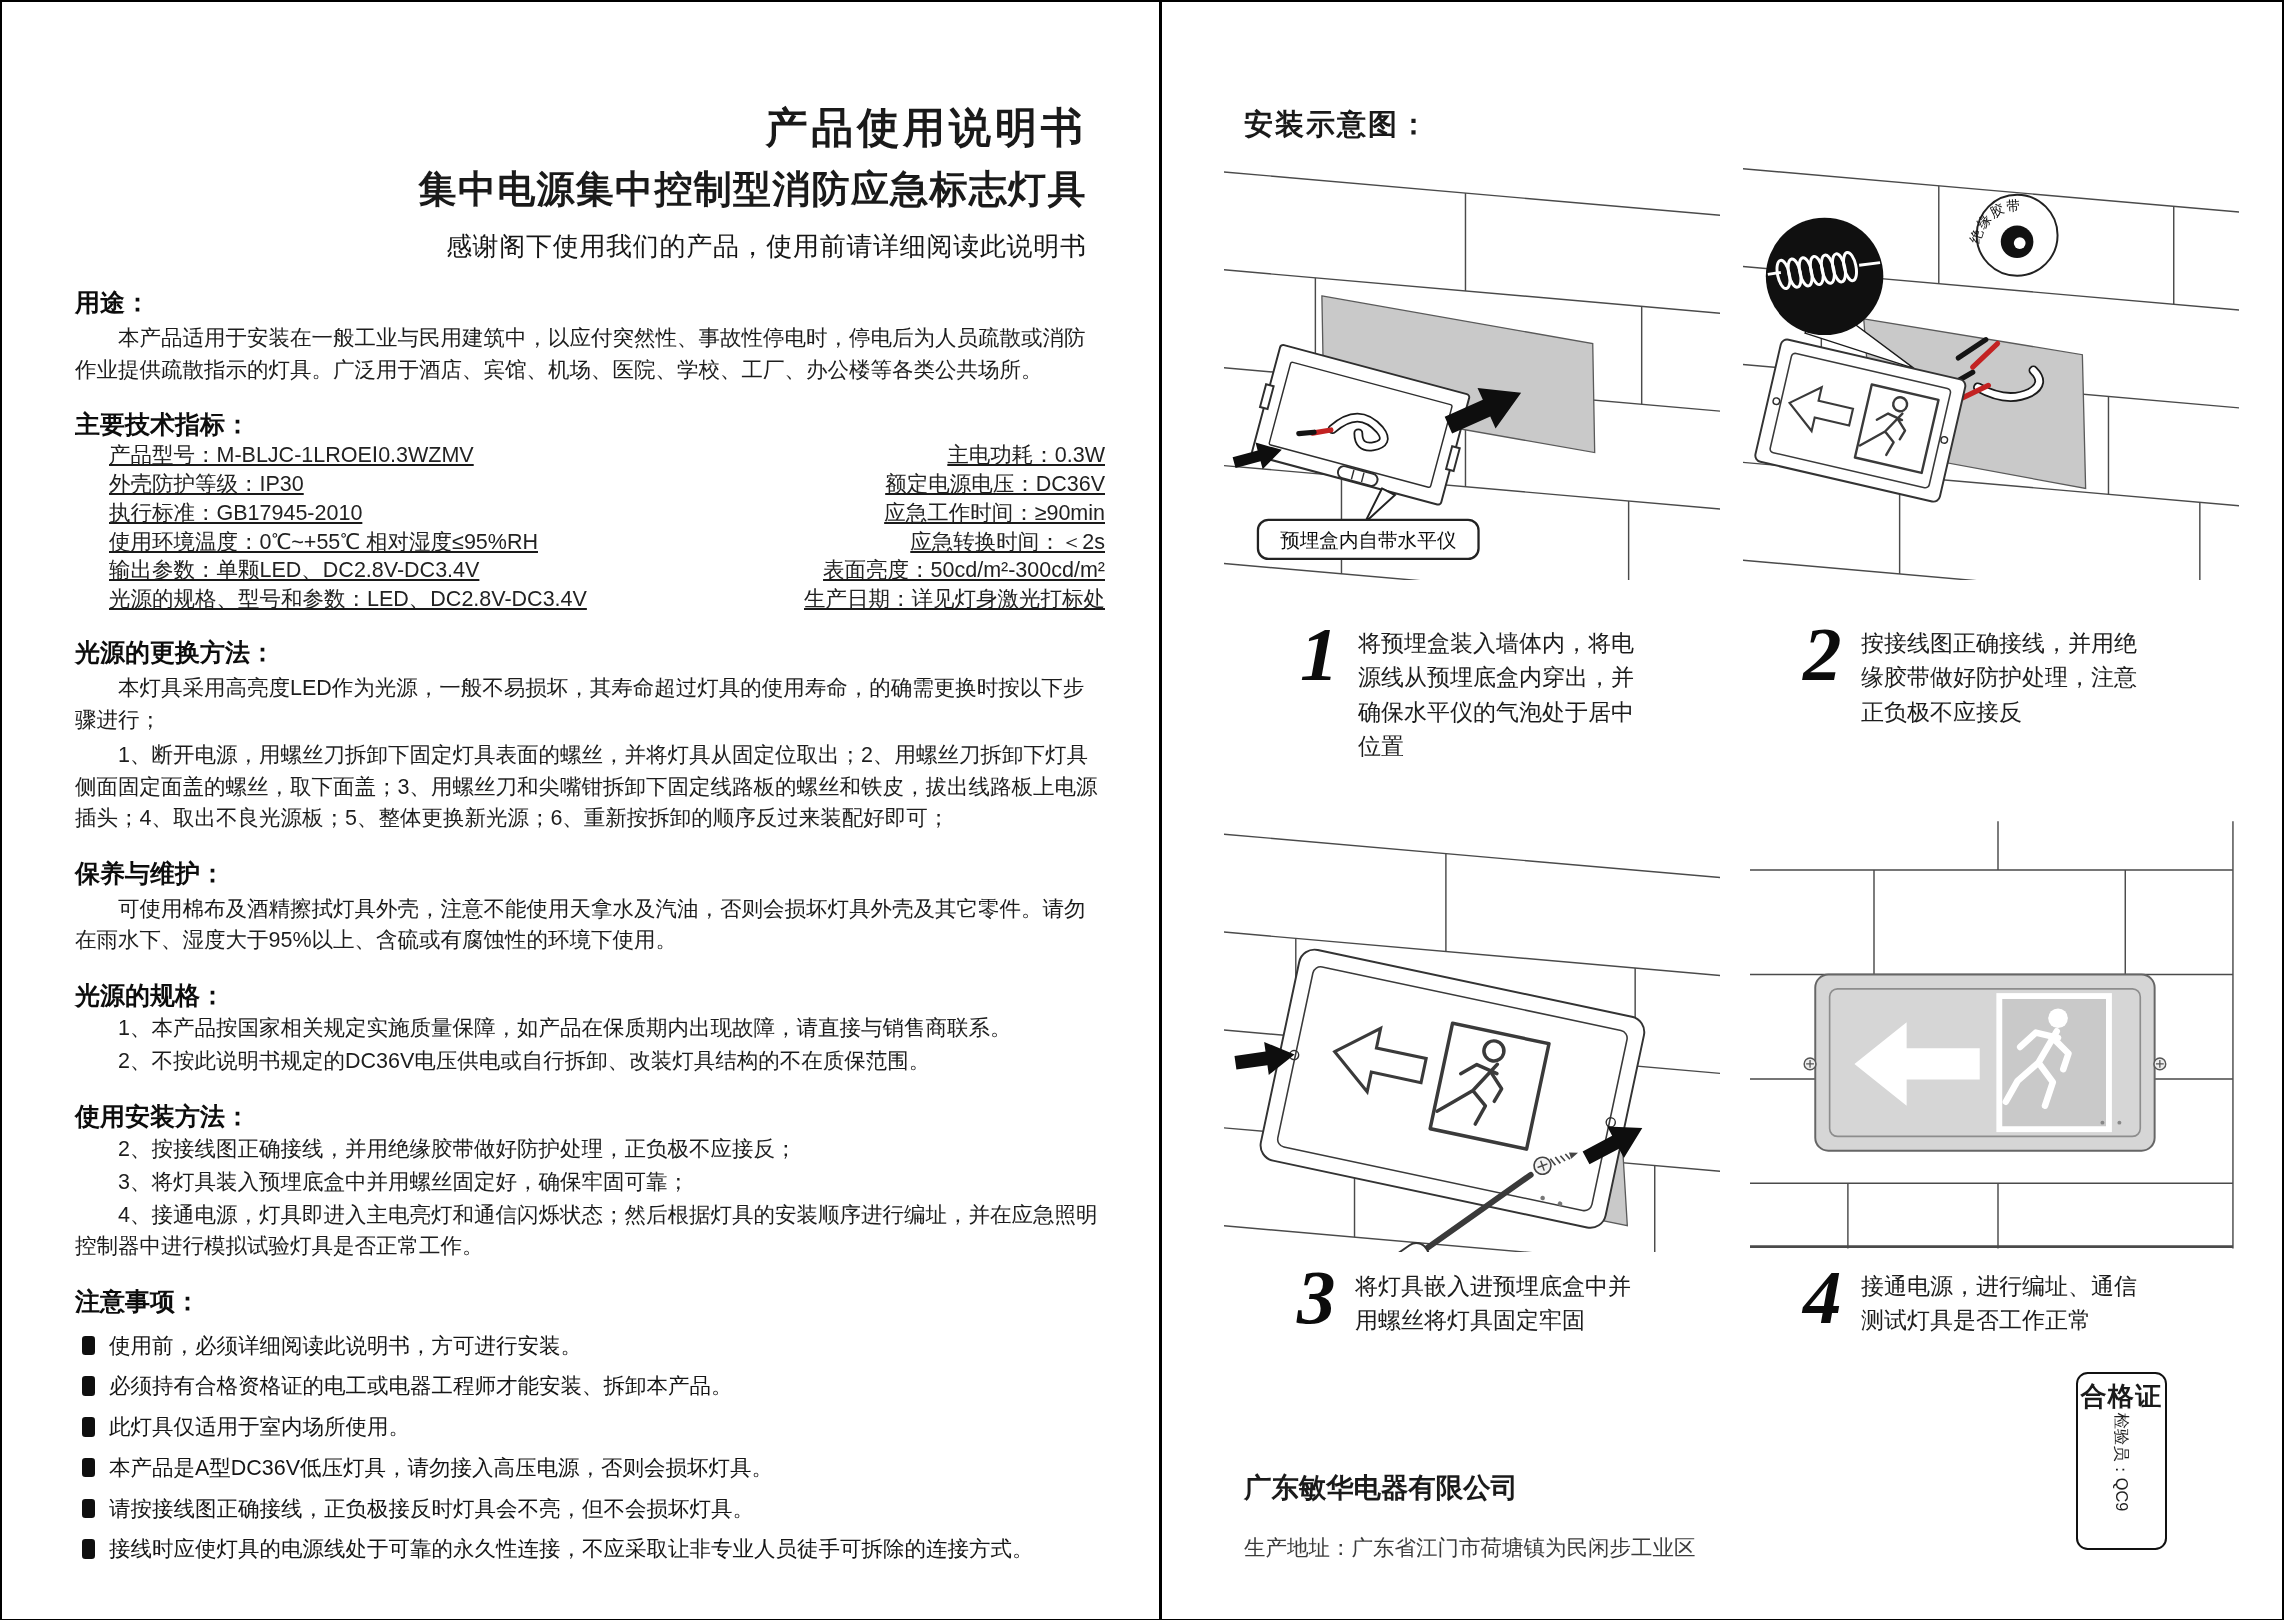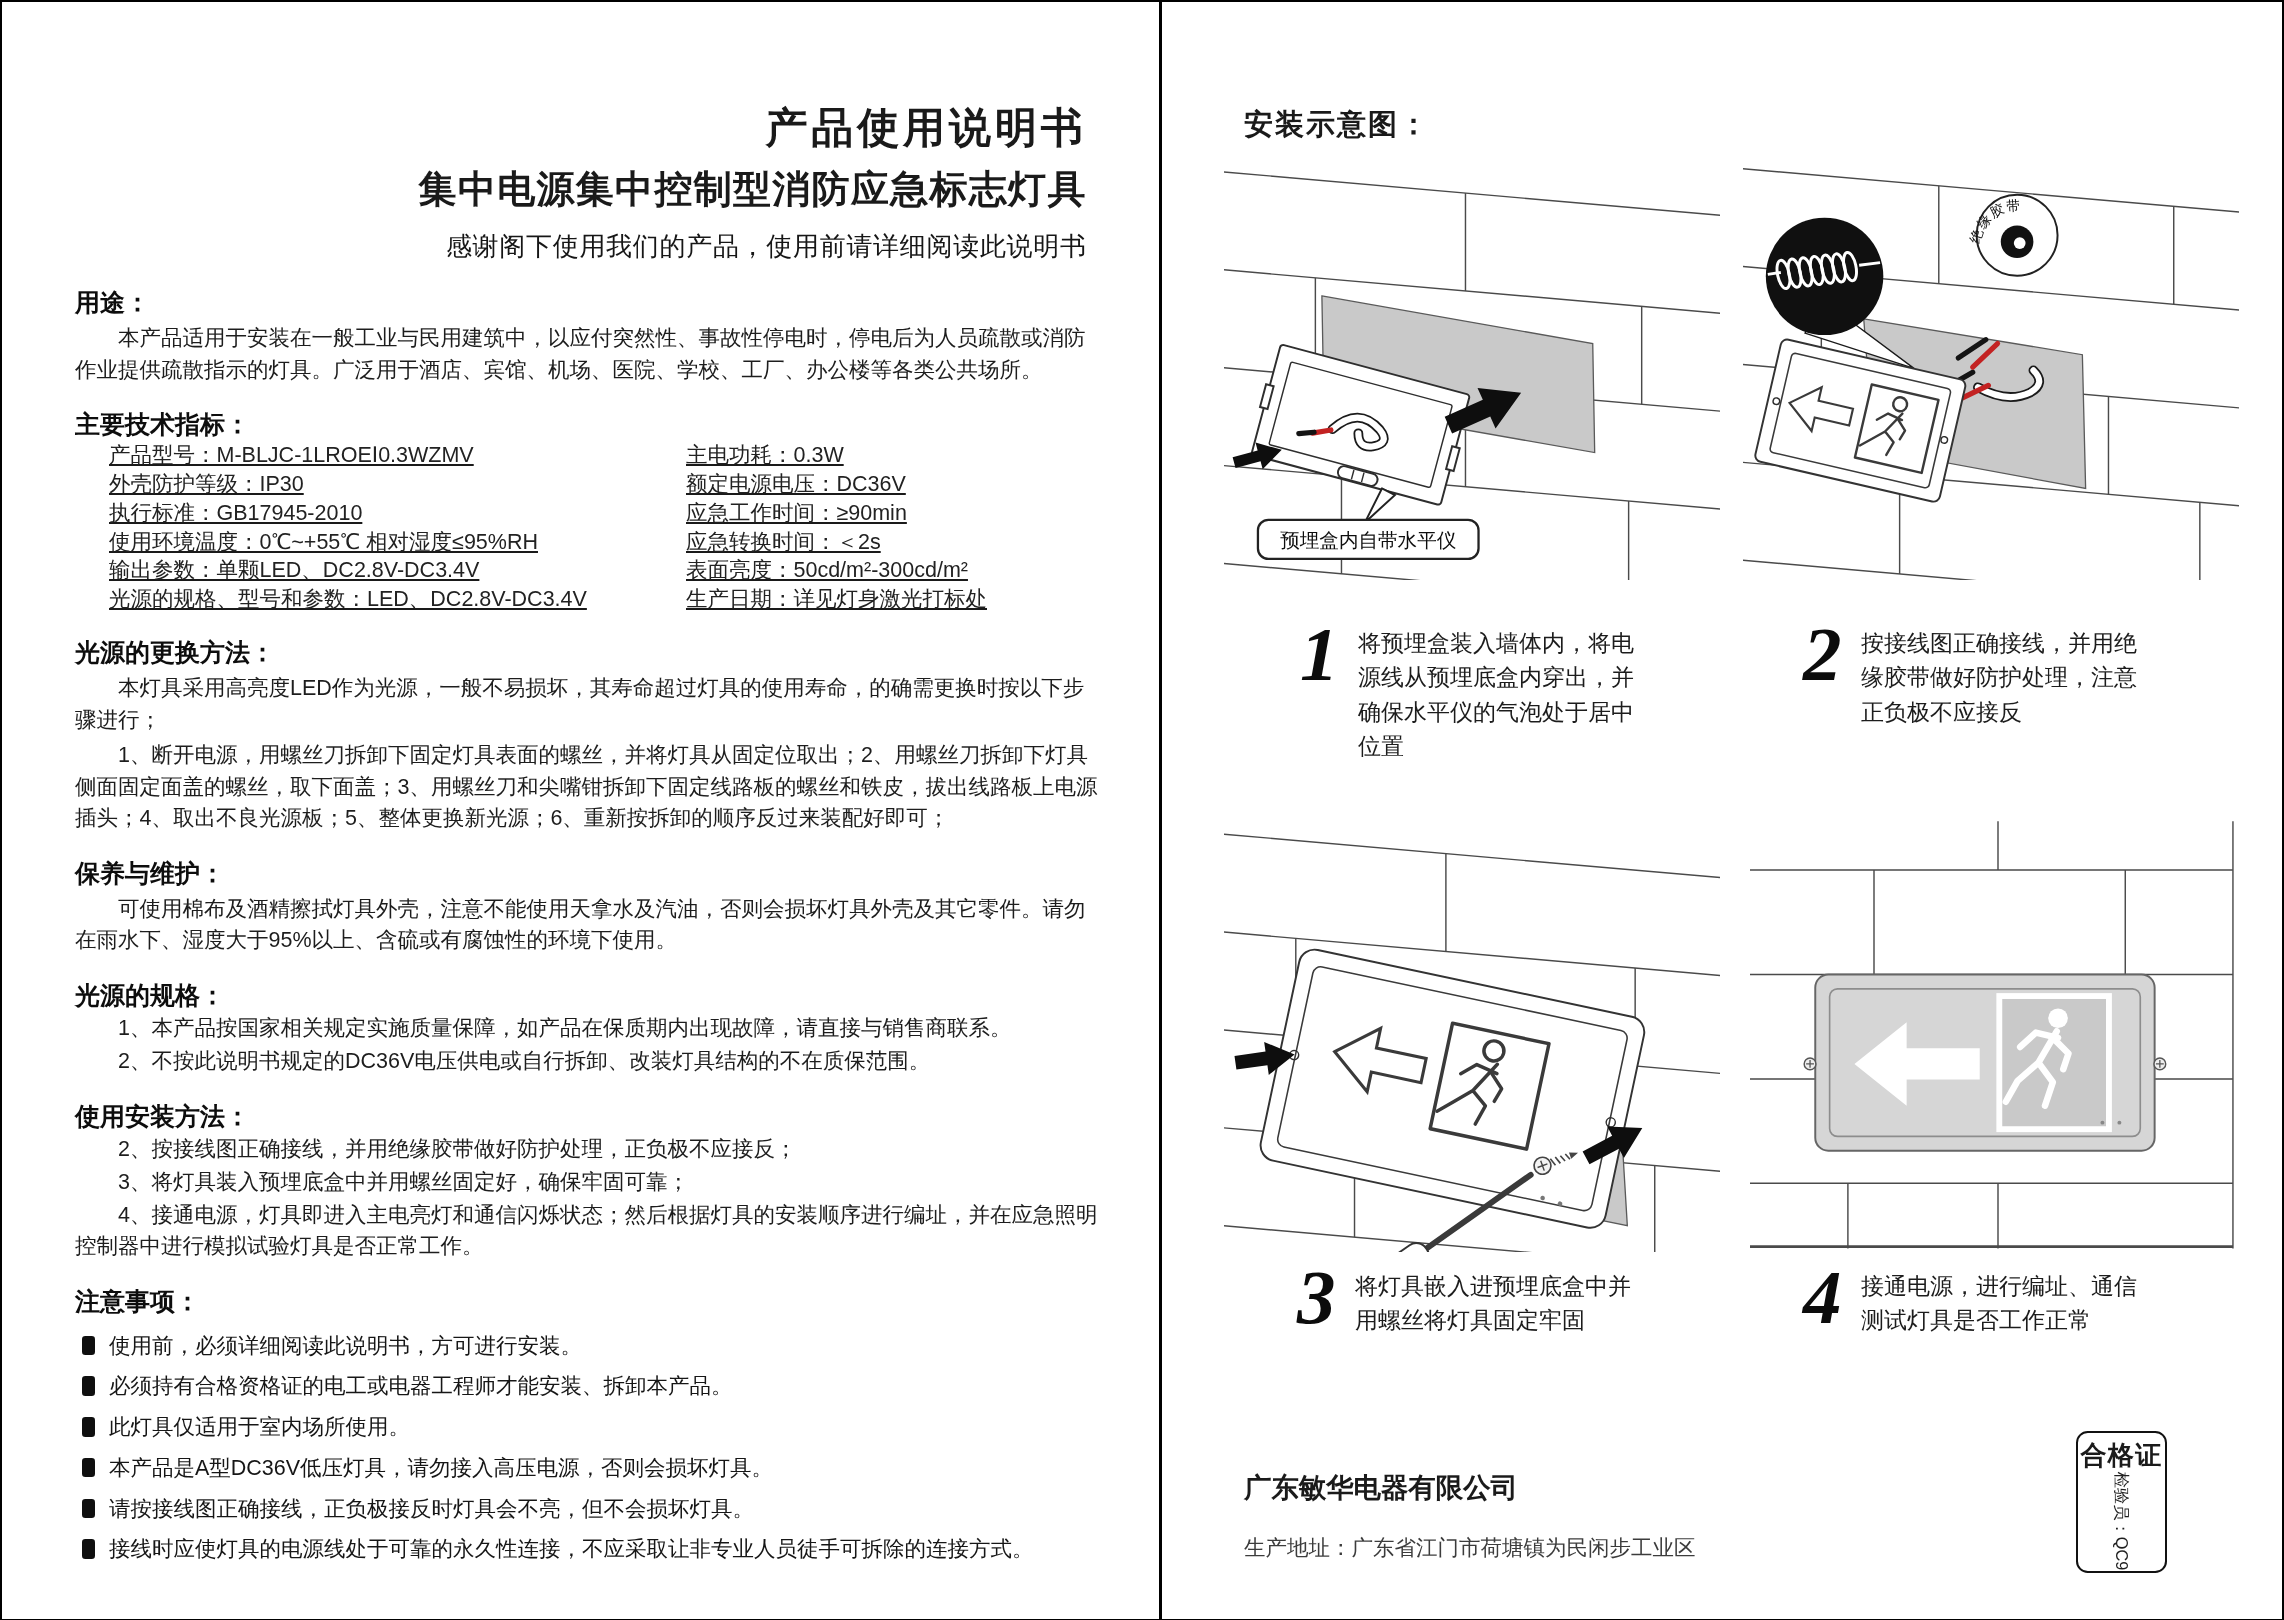--- a/index.html
+++ b/index.html
@@ -14,21 +14,21 @@
   .doc-header{text-align:right;padding-right:18.3px;}
   .doc-title{font-size:42px;font-weight:bold;letter-spacing:3.9px;}
   .doc-subtitle{font-size:38px;font-weight:bold;margin-top:7.8px;letter-spacing:1.3px;}
   .doc-tagline{font-size:26px;margin-top:14.4px;letter-spacing:0.7px;color:#161616;}
   .section{margin-top:22px;}
   .sec-h{font-size:25px;font-weight:bold;color:#0d0d0d;}
   .body-text{font-size:21.5px;line-height:1.47;text-indent:2em;margin:3.9px 0 0 0;color:#1d1d1d;}
   .spec-grid{display:flex;margin-top:0;text-decoration:underline;}
   .spec-col{font-size:21.5px;line-height:1.34;color:#222;}
   .spec-col.left{width:611px;padding-left:34px;box-sizing:border-box;}
-  .spec-col.right{flex:1;}
+  .spec-col.right{flex:1;text-align:right;}
   .spec-row{white-space:nowrap;}
   .list-para{font-size:21.5px;line-height:1.47;text-indent:2em;margin:1.3px 0 0 0;color:#1d1d1d;}
   .notes-list{margin-top:11.8px;}
   .note-row{display:flex;align-items:flex-start;margin-bottom:8.5px;}
   .note-bullet{width:13px;height:19.6px;background:#0f0f0f;border-radius:3.3px;margin:5.9px 14.4px 0 6.5px;flex:0 0 auto;}
   .note-text{font-size:21.5px;line-height:1.5;color:#161616;}
 
   
   .page-right{position:absolute;left:1160px;top:0;width:1124px;height:100%;}
   .pr-heading{position:absolute;left:82px;top:103px;font-size:29px;font-weight:bold;letter-spacing:2px;}
@@ -40,21 +40,21 @@
   .step{position:absolute;display:flex;gap:19.6px;}
   .step-num{font-family:"Liberation Serif",serif;font-style:italic;font-weight:bold;
             font-size:77px;line-height:.85;color:#0c0c0c;}
   .step-text{font-size:23px;line-height:1.5;width:291px;padding-top:3.9px;color:#1c1c1c;}
   #s1{left:138px;top:620px;}
   #s2{left:641px;top:620px;}
   #s3{left:135px;top:1263px;}
   #s4{left:641px;top:1263px;}
   .company-name{position:absolute;left:82px;top:1468px;font-size:27.4px;font-weight:bold;}
   .company-addr{position:absolute;left:82px;top:1531px;font-size:21.5px;color:#3c3c3c;}
-  .cert-box{position:absolute;left:914px;top:1429px;width:91px;height:142px;border:2.6px solid #111;
+  .cert-box{position:absolute;left:914px;top:1370px;width:91px;height:178px;border:2.6px solid #111;
             border-radius:11.8px;box-sizing:border-box;background:#fff;}
   .cert-title{text-align:center;font-size:26px;font-weight:bold;margin-top:5.2px;letter-spacing:1.3px;}
   .cert-inspector-wrap{position:absolute;left:0;top:40px;width:100%;height:95px;
                        display:flex;align-items:center;justify-content:center;overflow:visible;}
   .cert-inspector{transform:rotate(90deg);white-space:nowrap;font-size:16.3px;color:#1f1f1f;}
 
   
   .brick{stroke:#4a4a4a;stroke-width:2.2;}
   .panel{fill:#c9c9c9;stroke:#5a5a5a;stroke-width:2;}
   .boxline{fill:#fff;stroke:#2e2e2e;stroke-width:3;}

